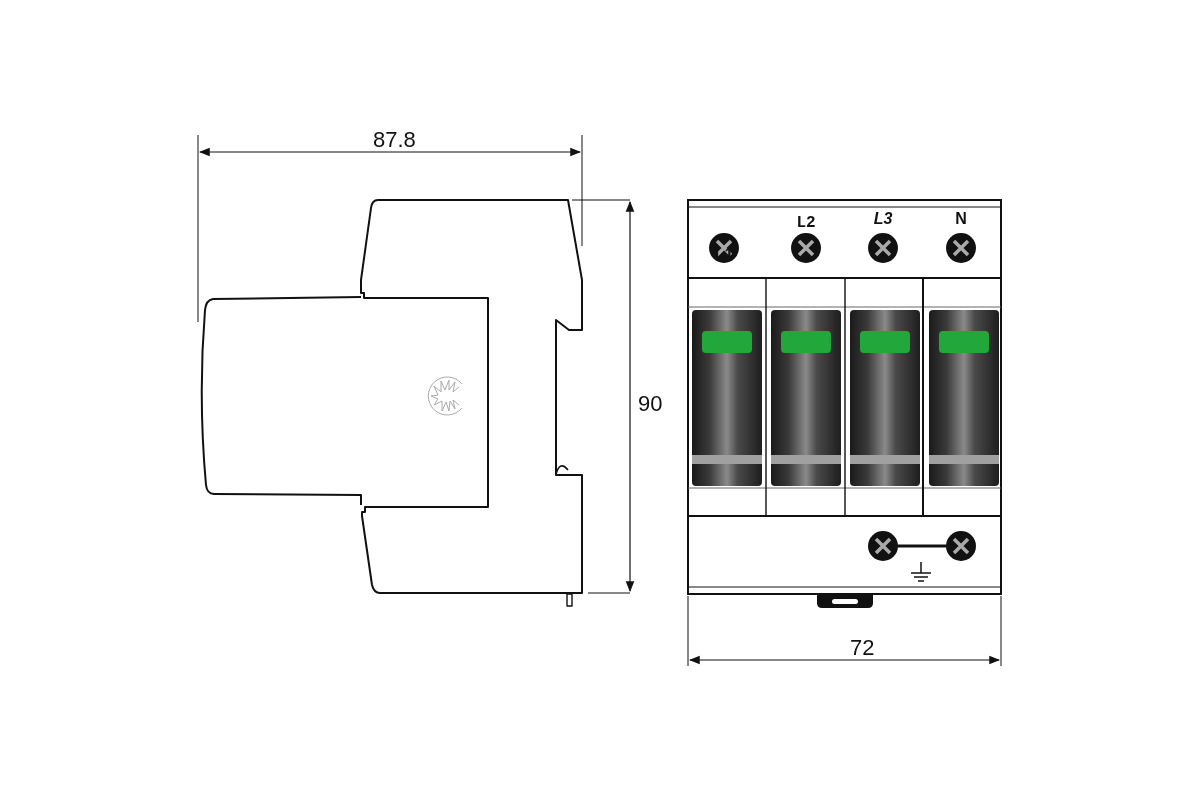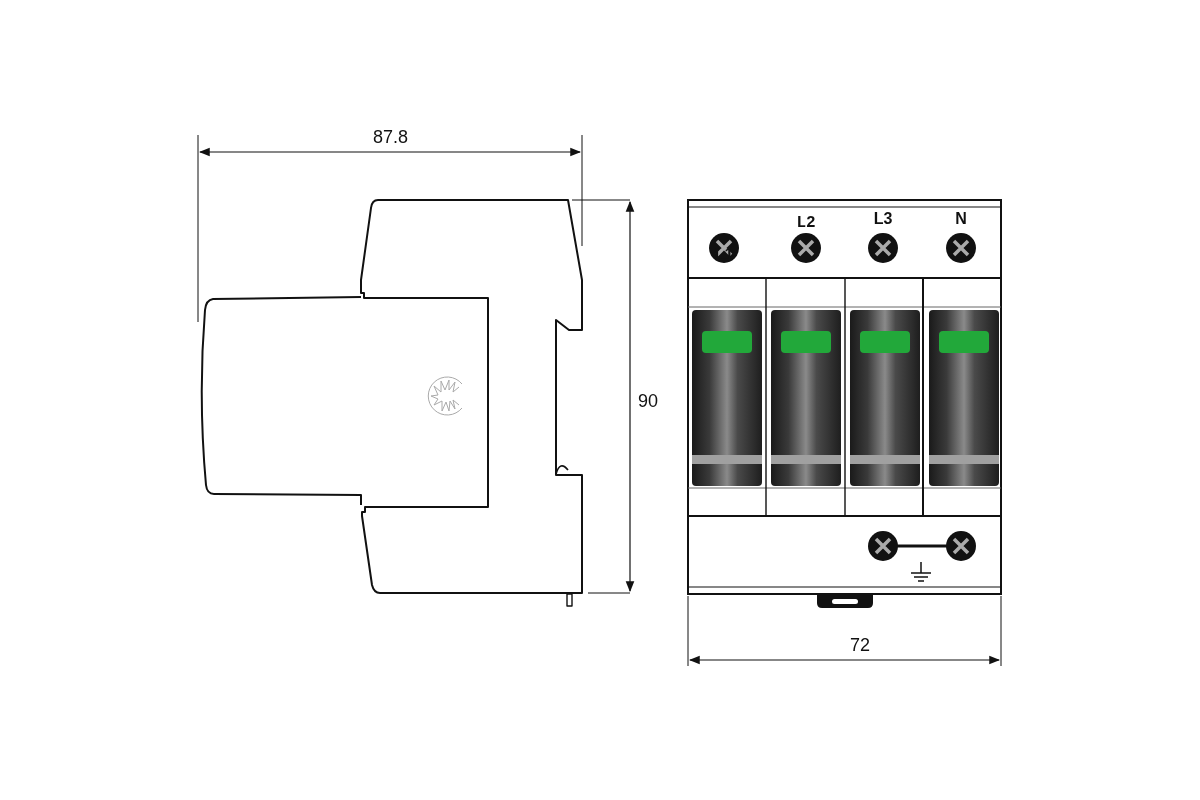--- a/index.html
+++ b/index.html
@@ -1,19 +1,19 @@
 <!DOCTYPE html>
 <html><head>
 <meta charset="utf-8">
 <style>
   html, body { margin:0; padding:0; background:#ffffff; }
   body { width:1200px; height:800px; position:relative; overflow:hidden;
          font-family:"Liberation Sans", sans-serif; }
   svg { position:absolute; left:0; top:0; }
-  .dim-label { position:absolute; font-size:18px; color:#111; font-family:"Liberation Sans", sans-serif; }
+  .dim-label { position:absolute; font-size:22px; color:#111; font-family:"Liberation Sans", sans-serif; }
   .term-label { position:absolute; font-size:16px; font-weight:bold; color:#111; width:40px; text-align:center; font-family:"Liberation Sans", sans-serif; }
 </style>
 </head>
 <body>
 
 <svg width="1200" height="800" viewBox="0 0 1200 800">
   <defs>
     <linearGradient id="modGrad" x1="0" x2="1" y1="0" y2="0">
       <stop offset="0" stop-color="#1a1a1a"></stop>
       <stop offset="0.25" stop-color="#3a3a3a"></stop>
@@ -156,14 +156,14 @@
     <line x1="690" y1="660" x2="999" y2="660" stroke-width="1.2" marker-start="url(#arrow)" marker-end="url(#arrow)"></line>
   </g>
 </svg>
 
 <div class="dim-label" style="left:373px; top:127px;">87.8</div>
 <div class="dim-label" style="left:638px; top:391px;">90</div>
 <div class="dim-label" style="left:850px; top:635px;">72</div>
 
 <div class="term-label" style="left:704px; top:210px;margin-top:36px;">L1</div>
 <div class="term-label" style="left:786px; top:214px;font-family:Liberation Mono, monospace;">L2</div>
-<div class="term-label" style="left:863px; top:210px;">L3</div>
+<div class="term-label" style="left:863px; top:210px;font-style:italic;">L3</div>
 <div class="term-label" style="left:941px; top:210px;">N</div>
 
 </body></html>

